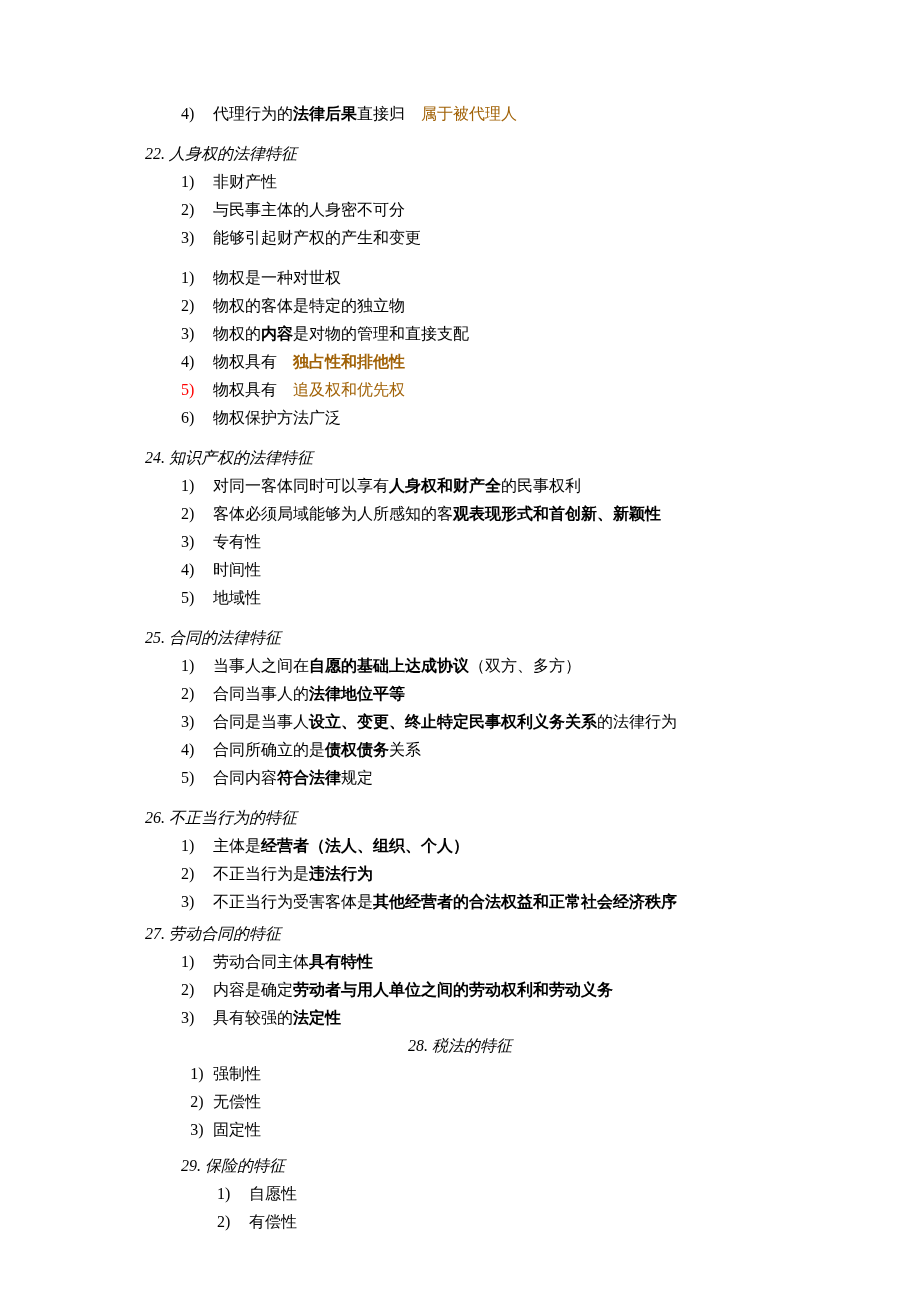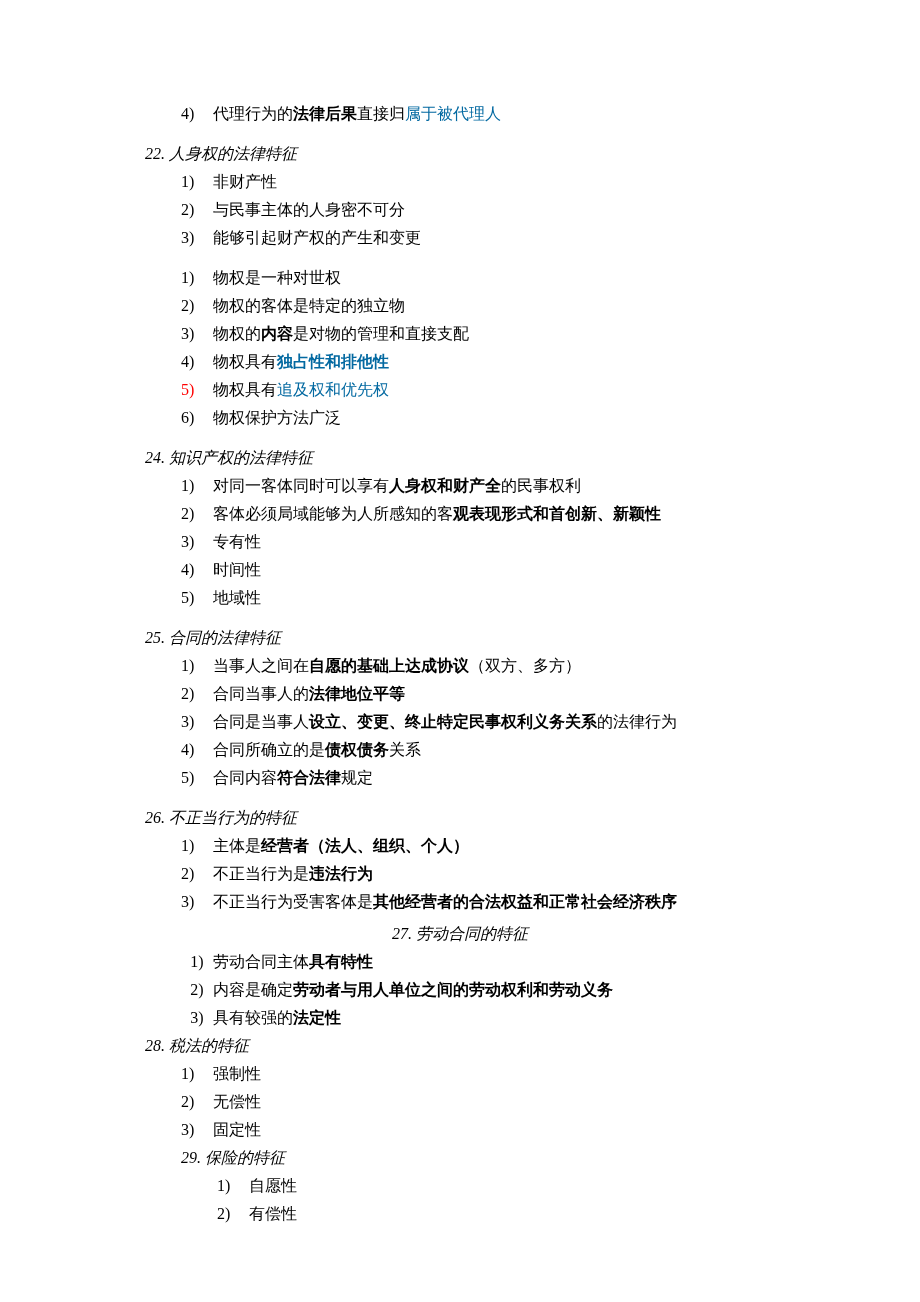--- a/index.html
+++ b/index.html
@@ -24,21 +24,22 @@
     .sub-item {
       display: flex;
     }
     .sub-marker {
       min-width: 32px;
     }
     .bold {
       font-weight: bold;
     }
     .red {
-      color: #0369a1;
+      color: #a16207;
+      margin-left: 16px;
     }
     .red-marker {
       color: #ff0000;
     }
   </style>
 </head>
 <body>
 
 <div id="root">
     <div class="section">
@@ -154,38 +155,38 @@
         <div class="sub-item">
           <span class="sub-marker ">2)</span>
           <span><span class="">不正当行为是</span><span class="bold">违法行为</span></span>
         </div>
         <div class="sub-item">
           <span class="sub-marker ">3)</span>
           <span><span class="">不正当行为受害客体是</span><span class="bold">其他经营者的合法权益和正常社会经济秩序</span></span>
         </div>
       </div>
     </div>
-    <div class="section" style="margin-bottom: 0px; text-align: center;">
+    <div class="section" style="margin-bottom: 0px;">
       <div class="section-title"><span>27. </span><span class="">劳动合同的特征</span></div>
       <div class="sub-list">
         <div class="sub-item">
           <span class="sub-marker ">1)</span>
           <span><span class="">劳动合同主体</span><span class="bold">具有特性</span></span>
         </div>
         <div class="sub-item">
           <span class="sub-marker ">2)</span>
           <span><span class="">内容是确定</span><span class="bold">劳动者与用人单位之间的劳动权利和劳动义务</span></span>
         </div>
         <div class="sub-item">
           <span class="sub-marker ">3)</span>
           <span><span class="">具有较强的</span><span class="bold">法定性</span></span>
         </div>
       </div>
     </div>
-    <div class="section" style="margin-bottom: 0px;">
+    <div class="section" style="margin-bottom: 8px; text-align: center;">
       <div class="section-title"><span>28. </span><span class="">税法的特征</span></div>
       <div class="sub-list">
         <div class="sub-item">
           <span class="sub-marker ">1)</span>
           <span><span class="">强制性</span></span>
         </div>
         <div class="sub-item">
           <span class="sub-marker ">2)</span>
           <span><span class="">无偿性</span></span>
         </div>

